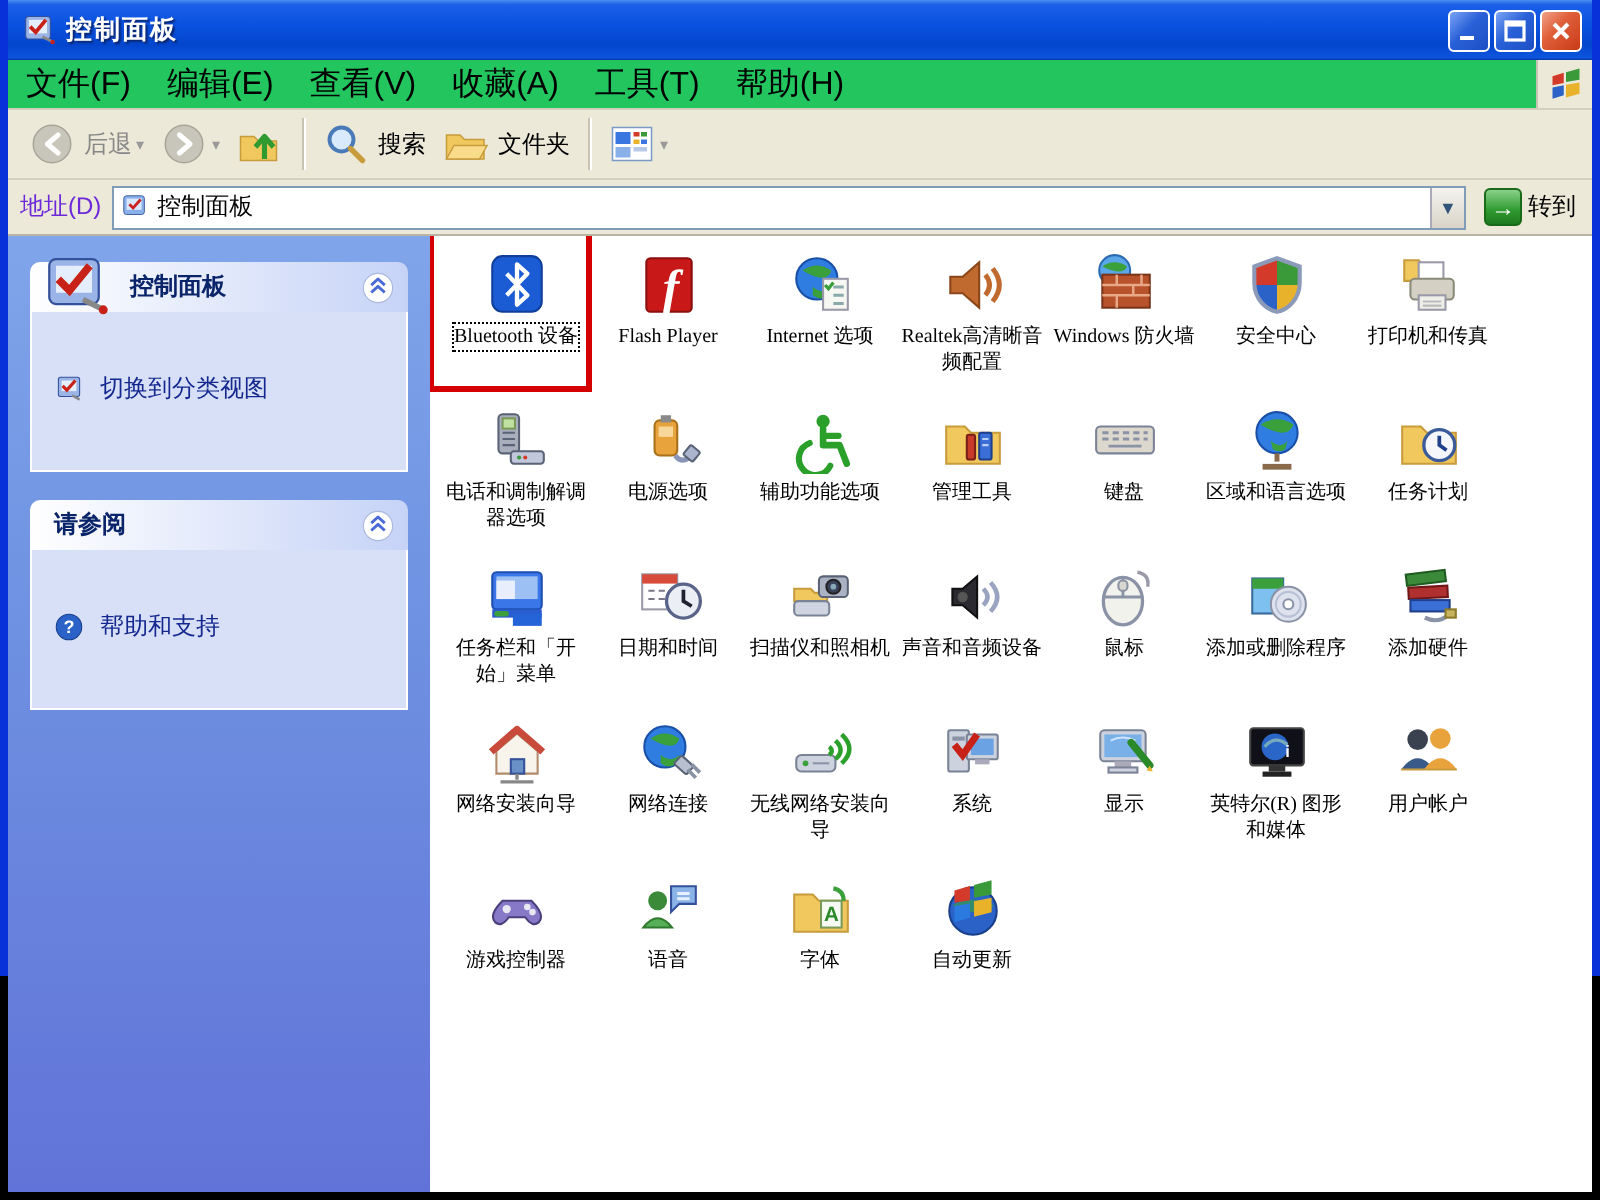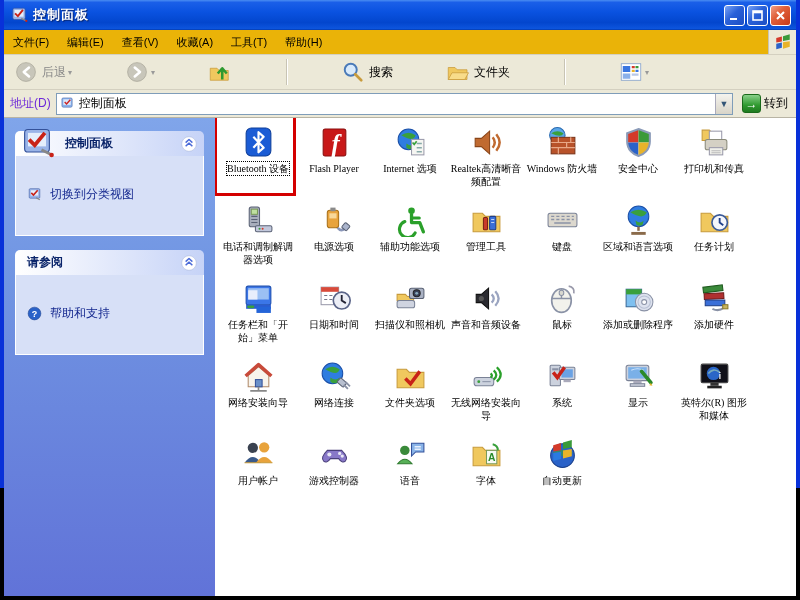--- a/index.html
+++ b/index.html
@@ -14,31 +14,31 @@
   .titlebar .app-ico { width:18px; height:18px; margin-right:5px; }
   .titlebar .title { color:#fff; font-weight:bold; font-size:13px; flex:1;
     text-shadow:1px 1px 1px #0a246a; letter-spacing:1px; }
   .tb-btn { width:21px; height:21px; margin-left:2px; border:1px solid #fff; border-radius:3px;
     display:flex; align-items:center; justify-content:center; }
   .tb-btn svg { width:13px; height:13px; }
   .btn-blue { background:linear-gradient(135deg,#7aa4f5,#2a61d8 45%,#1c4ec4); }
   .btn-close { background:linear-gradient(135deg,#f0a088,#e0603a 40%,#c83a18); }
 
   
-  .menubar { height:25px; display:flex; align-items:center; background:#eab308;
-    border-bottom:1px solid #d4d0c0; font-size:11px; }
+  .menubar { height:25px; display:flex; align-items:center; background:#22c55e;
+    border-bottom:1px solid #d4d0c0; font-size:16px; }
   .menu-item { padding:4px 9px; color:#000; cursor:default; }
   .menubar .spacer { flex:1; }
   .menubar .logo-box { width:28px; height:24px; border-left:1px solid #c8c4b4;
     display:flex; align-items:center; justify-content:center; background:#ece9d8; }
   .menubar .logo-box svg { width:18px; height:18px; }
 
   
   .toolbar { height:35px; display:flex; align-items:center; background:#ece9d8;
-    border-bottom:1px solid #d4d0c0; padding-left:6px; font-size:12px;gap:45px; }
+    border-bottom:1px solid #d4d0c0; padding-left:6px; font-size:12px; }
   .tool-btn { display:flex; align-items:center; gap:4px; padding:2px 4px; height:30px; border-radius:3px; }
   .tool-btn svg { width:24px; height:24px; }
   .tool-btn .lbl { color:#888; }
   .tool-btn .lbl.en { color:#000; }
   .drop { font-size:8px; color:#999; margin-left:-2px; }
   .tool-sep { width:1px; height:26px; background:#c8c4b4; margin:0 5px; box-shadow:1px 0 0 #fff; }
 
   
   .addressbar { height:28px; display:flex; align-items:center; background:#ece9d8;
     border-bottom:1px solid #b8b4a4; padding:0 4px 0 6px; font-size:12px; gap:5px; }
@@ -470,27 +470,20 @@
                 <circle cx="14" cy="13" r="10" fill="#2f7de0" stroke="#1a4fa8"></circle>
                 <path d="M7 9 q7-5 14 0 q-2 7-14 0z" fill="#3aa03c"></path>
                 <path d="M12 17 q5 4 9 0 l-1 4 q-4 3-8 0z" fill="#3aa03c"></path>
                 <rect x="19" y="19" width="8" height="5.5" rx="1" fill="#b8c0d0" stroke="#5a6275" transform="rotate(42 23 22)"></rect>
                 <path d="M25 24 l4 4 M27 21.5 l4 4" stroke="#8a92a6" stroke-width="1.8"></path>
               </svg></div>
             <div class="label">网络连接</div>
           </div>
           <div class="cell">
             <div class="ico"><svg viewBox="0 0 32 32">
-                <path d="M3 9 h9 l3 3 h14 v15 H3z" fill="#f0c85e" stroke="#c89b3c"></path>
-                <path d="M11 18 l5 5 9-12" stroke="#c82218" stroke-width="3.4" fill="none"></path>
-              </svg></div>
-            <div class="label">文件夹选项</div>
-          </div>
-          <div class="cell">
-            <div class="ico"><svg viewBox="0 0 32 32">
                 <rect x="4" y="17" width="19" height="8" rx="2.5" fill="#ccd2de" stroke="#7a8296"></rect>
                 <circle cx="8.5" cy="21" r="1.4" fill="#3aa03c"></circle>
                 <path d="M12 21 h8" stroke="#8a92a6"></path>
                 <path d="M20 13 q2.5 2 0 4 M23 10 q5 4.5 0 9 M26 7 q7.5 7 0 14" stroke="#2aa02a" stroke-width="2.2" fill="none"></path>
               </svg></div>
             <div class="label">无线网络安装向导</div>
           </div>
           <div class="cell">
             <div class="ico"><svg viewBox="0 0 32 32">
                 <rect x="4" y="5" width="10" height="20" rx="1" fill="#ccd2de" stroke="#7a8296"></rect>

